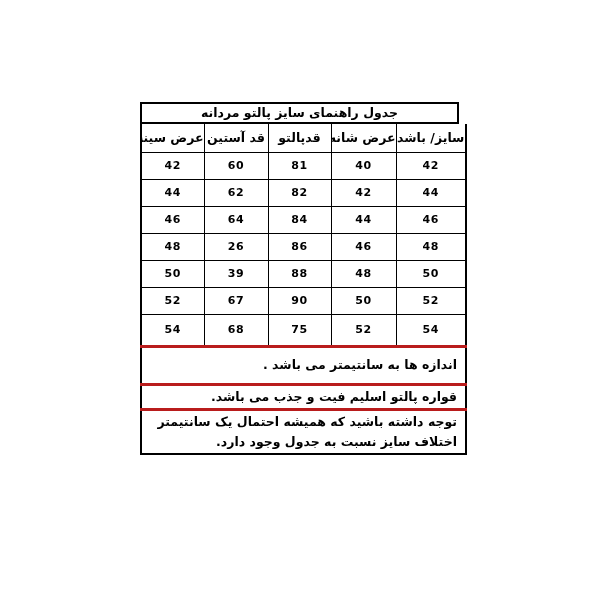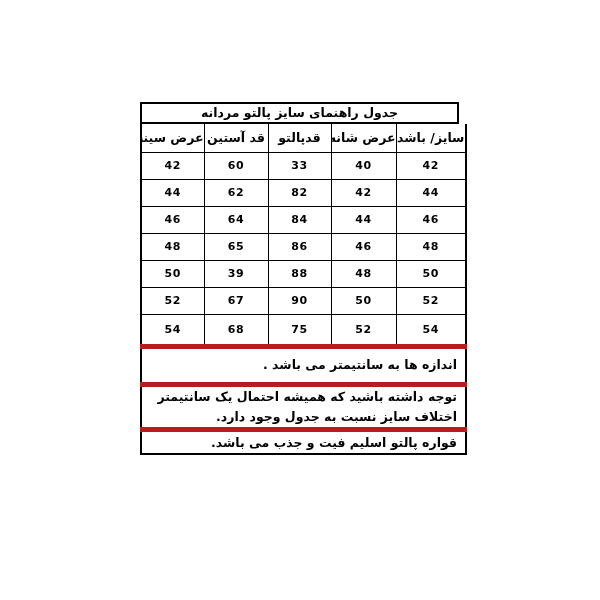--- a/index.html
+++ b/index.html
@@ -59,21 +59,21 @@
     white-space: nowrap;
   }
   tr.hrow { height: 28px; }
   tr.drow { height: 27px; }
   tr.drow.last { height: 32px; }
   tr.drow.last td { border-bottom: 2px solid #000000; }
   td.num { font-size: 11px; letter-spacing: 0.5px; }
   tr.nrow td.note {
     border-left: none;
     border-right: none;
-    border-top: 5px solid #b91c1c;
+    border-top: 3px solid #b91c1c;
     border-bottom: 1px solid #c9c9c9;
     text-align: right;
     font-size: 12.5px;
     line-height: 1.55;
     padding: 0 8px 0 14px;
   }
   tr.n1 { height: 38px; }
   tr.n2 { height: 44px; }
   tr.n3 { height: 45px; }
   tr.n4 { height: 25px; }
@@ -98,21 +98,21 @@
         <th>سایز/ باشد</th>
         <th>عرض شانه</th>
         <th>قدپالتو</th>
         <th>قد آستین</th>
         <th>عرض سینه</th>
       </tr>
 
       <tr class="drow">
         <td class="num">42</td>
         <td class="num">40</td>
-        <td class="num">33</td>
+        <td class="num">81</td>
         <td class="num">60</td>
         <td class="num">42</td>
       </tr>
       <tr class="drow">
         <td class="num">44</td>
         <td class="num">42</td>
         <td class="num">82</td>
         <td class="num">62</td>
         <td class="num">44</td>
       </tr>
@@ -120,21 +120,21 @@
         <td class="num">46</td>
         <td class="num">44</td>
         <td class="num">84</td>
         <td class="num">64</td>
         <td class="num">46</td>
       </tr>
       <tr class="drow">
         <td class="num">48</td>
         <td class="num">46</td>
         <td class="num">86</td>
-        <td class="num">65</td>
+        <td class="num">26</td>
         <td class="num">48</td>
       </tr>
       <tr class="drow">
         <td class="num">50</td>
         <td class="num">48</td>
         <td class="num">88</td>
         <td class="num">39</td>
         <td class="num">50</td>
       </tr>
       <tr class="drow">
@@ -148,21 +148,21 @@
         <td class="num">54</td>
         <td class="num">52</td>
         <td class="num">75</td>
         <td class="num">68</td>
         <td class="num">54</td>
       </tr>
 
       <tr class="nrow n1">
         <td class="note" colspan="5">اندازه ها به سانتیمتر می باشد .</td>
       </tr>
+      <tr class="nrow n4">
+        <td class="note" colspan="5">قواره پالتو اسلیم فیت و جذب می باشد.</td>
+      </tr>
       <tr class="nrow n3">
         <td class="note" colspan="5">توجه داشته باشید که همیشه احتمال یک سانتیمتر اختلاف سایز نسبت به جدول وجود دارد.</td>
-      </tr>
-      <tr class="nrow n4">
-        <td class="note" colspan="5">قواره پالتو اسلیم فیت و جذب می باشد.</td>
       </tr>
     </tbody>
   </table>
 </div>
 
 </body></html>

